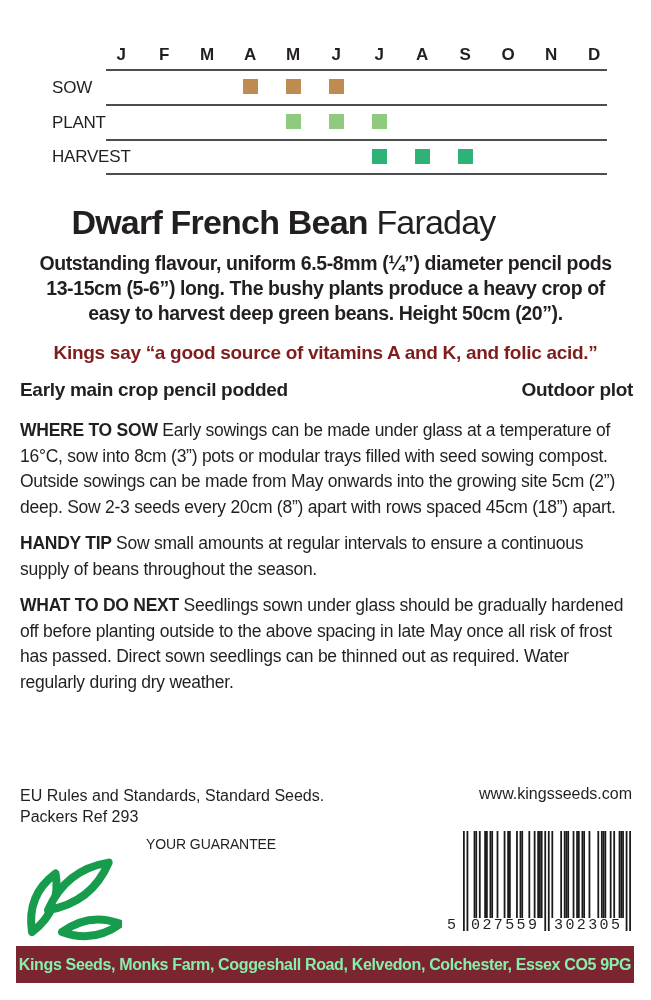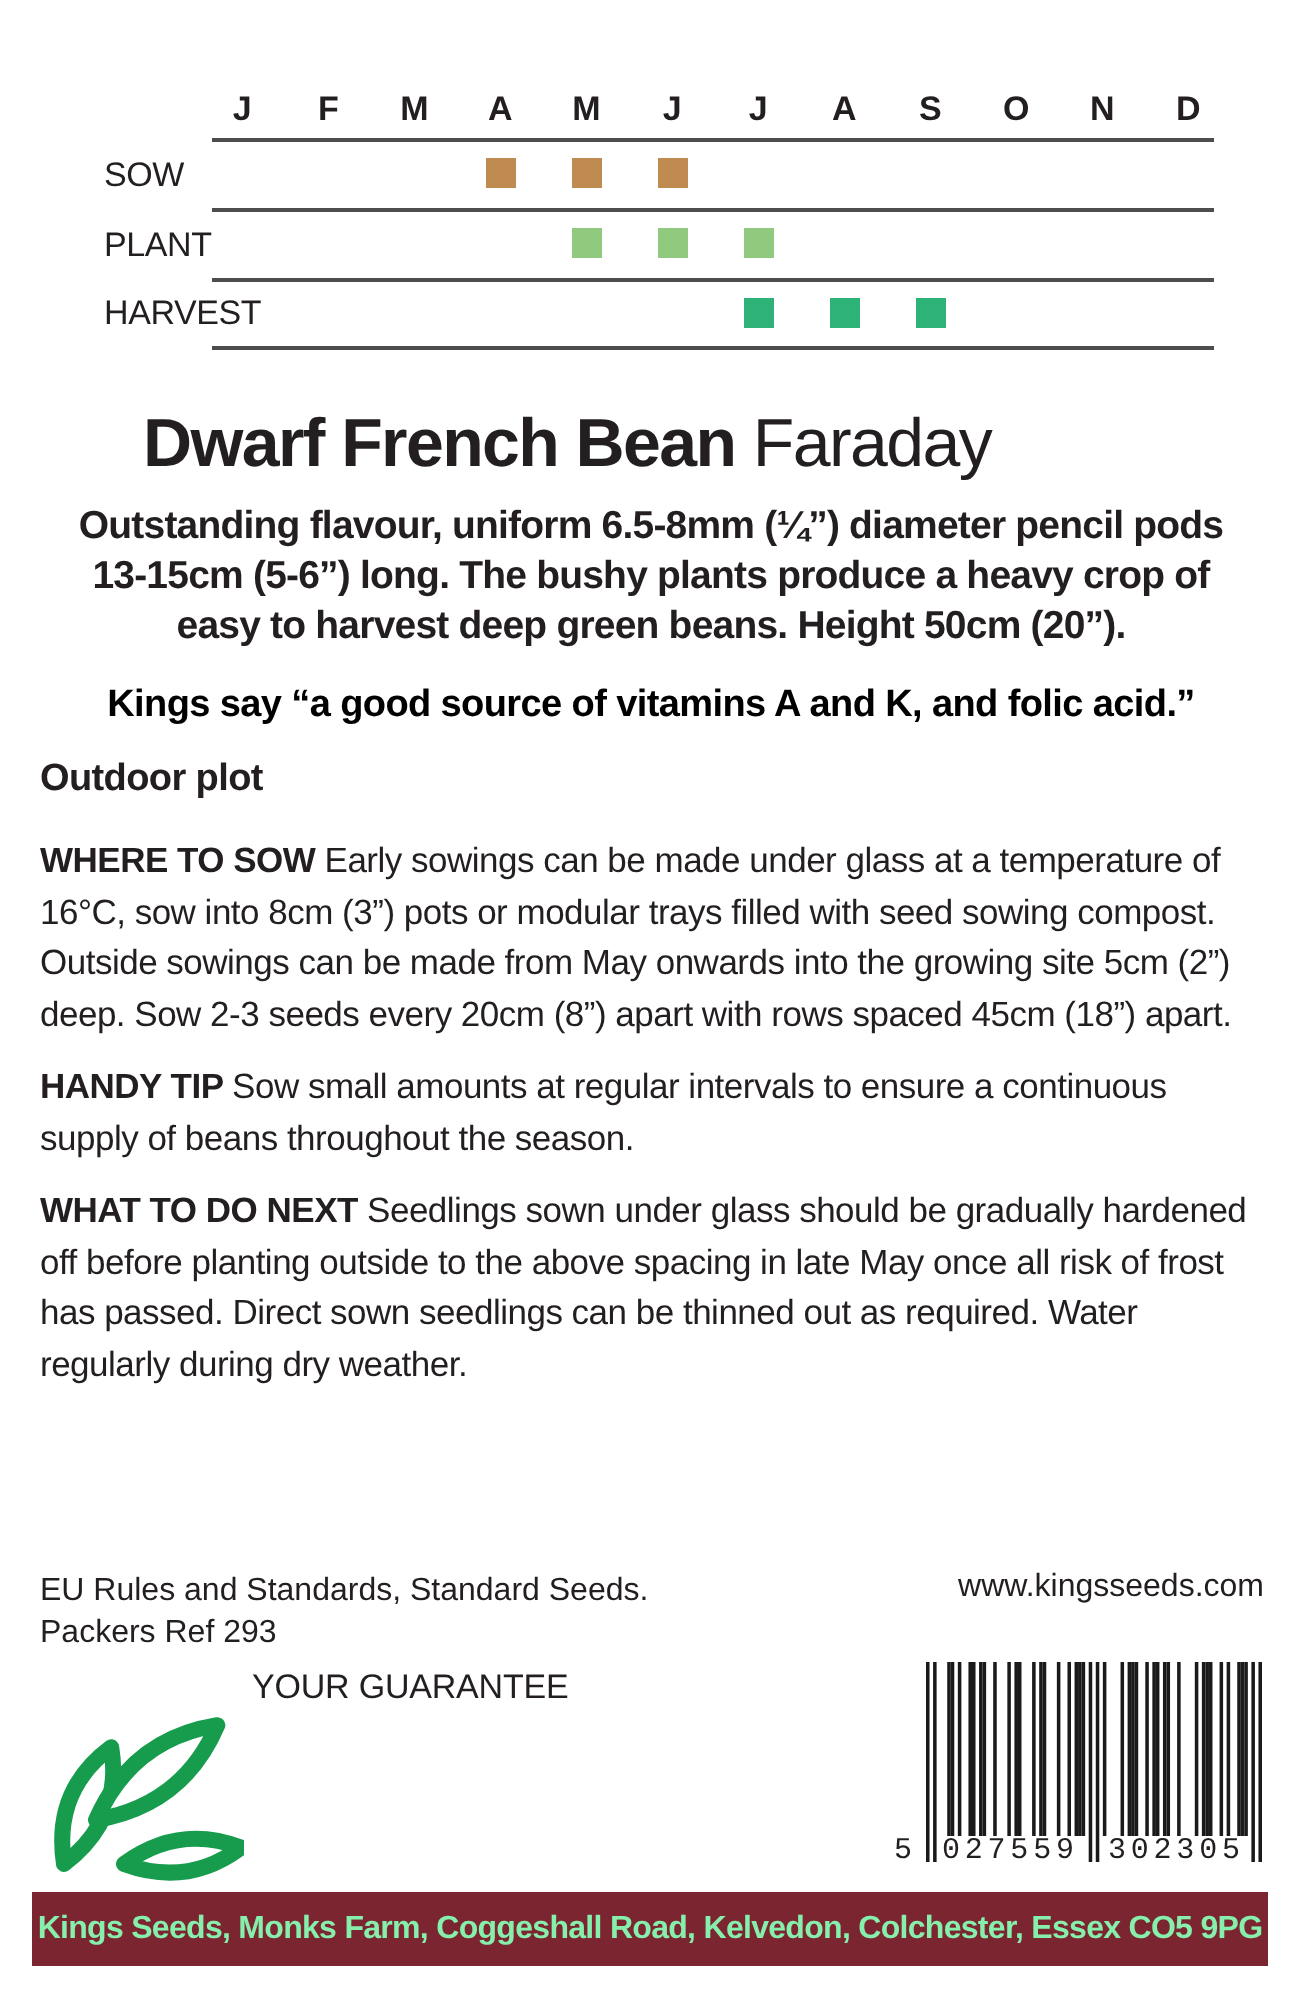--- a/index.html
+++ b/index.html
@@ -32,22 +32,22 @@
   .meta-row { position:absolute; left:20px; top:379px; width:613px;
               display:flex; justify-content:space-between;
               font-size:19px; font-weight:bold; letter-spacing:-0.3px; }
   .sections { position:absolute; left:20px; top:418px; width:613px; }
   .section { font-size:17.5px; line-height:25.5px; letter-spacing:-0.25px; margin-bottom:11px; }
   .section .lead { font-weight:bold; }
   
   .legal { position:absolute; left:20px; top:785px; font-size:16px; line-height:21px; }
   .website { position:absolute; right:19px; top:785px; font-size:16px; }
   .logo { position:absolute; left:10px; top:848px; width:112px; height:98px; }
-  .guarantee { position:absolute; left:126px; top:834px; width:272px;
-               font-size:17px; line-height:20.4px; letter-spacing:-0.1px; }
+  .guarantee { position:absolute; left:146px; top:834px; width:272px;
+               font-size:14px; line-height:20.4px; letter-spacing:-0.1px; }
   .barcode { position:absolute; left:447px; top:831px; width:187px; height:104px; }
   .barcode svg { position:absolute; left:16px; top:0; width:168px; height:100px; }
   .bc-digits { position:absolute; bottom:1px; font-family:"Liberation Mono", monospace;
                font-size:15px; color:#231f20; display:flex; justify-content:space-between; }
   .bc-prefix { left:0px; width:12px; }
   .bc-left   { left:24px; width:66px; }
   .bc-right  { left:107px; width:66px; }
   .footer-bar { position:absolute; left:16px; top:946px; width:618px; height:37px;
                 display:flex; align-items:center; justify-content:center; }
   .footer-bar span { color:#86efac; font-size:16px; font-weight:bold;
@@ -87,23 +87,24 @@
     <div class="cal-square" style="background: rgb(47, 178, 120); left: 457.5px; top: 148.5px;"></div>
   </div>
 
 <h1 class="title">
   <span class="bold">Dwarf French Bean</span>
   <span class="light">Faraday</span>
 </h1>
 
 <p class="description">Outstanding flavour, uniform 6.5-8mm (¼”) diameter pencil pods 13-15cm (5-6”) long. The bushy plants produce a heavy crop of easy to harvest deep green beans. Height 50cm (20”).</p>
 
-<p class="kings-say" style="color: #000000;">Kings say “a good source of vitamins A and K, and folic acid.”</p>
+<p class="kings-say" style="color: #7f1d1d;">Kings say “a good source of vitamins A and K, and folic acid.”</p>
 
 <div class="meta-row">
+  <span>Early main crop pencil podded</span>
   <span>Outdoor plot</span>
 </div>
 
 <div class="sections">
     <p class="section"><span class="lead">WHERE TO SOW </span><span>Early sowings can be made under glass at a temperature of 16°C, sow into 8cm (3”) pots or modular trays filled with seed sowing compost. Outside sowings can be made from May onwards into the growing site 5cm (2”) deep. Sow 2-3 seeds every 20cm (8”) apart with rows spaced 45cm (18”) apart.</span></p>
     <p class="section"><span class="lead">HANDY TIP </span><span>Sow small amounts at regular intervals to ensure a continuous supply of beans throughout the season.</span></p>
     <p class="section"><span class="lead">WHAT TO DO NEXT </span><span>Seedlings sown under glass should be gradually hardened off before planting outside to the above spacing in late May once all risk of frost has passed. Direct sown seedlings can be thinned out as required. Water regularly during dry weather.</span></p>
   </div>
 
 <div class="legal">

